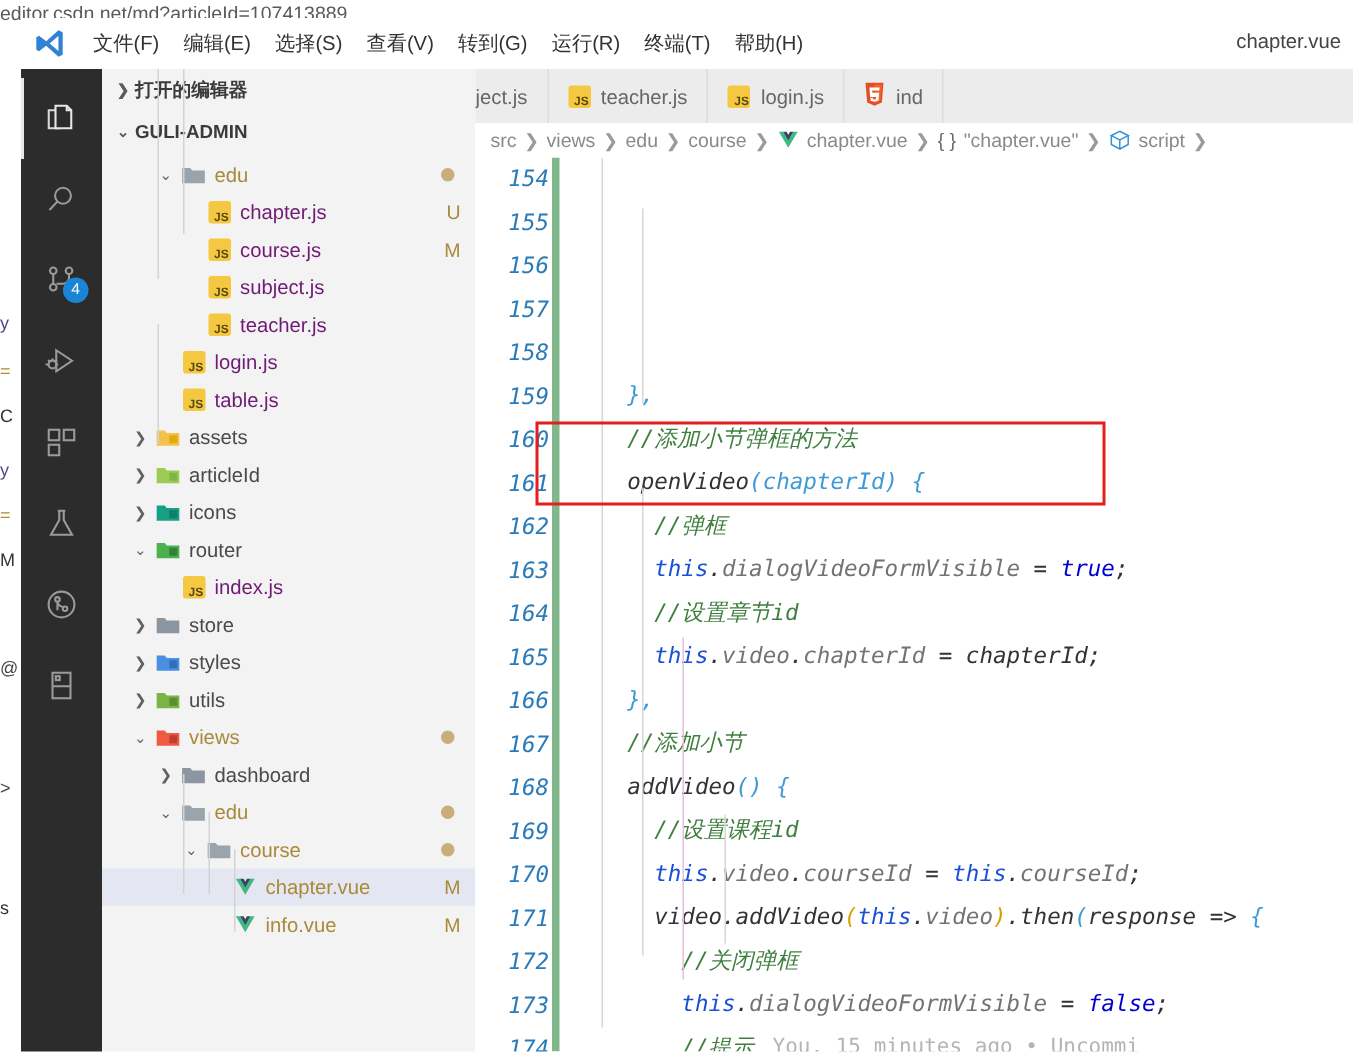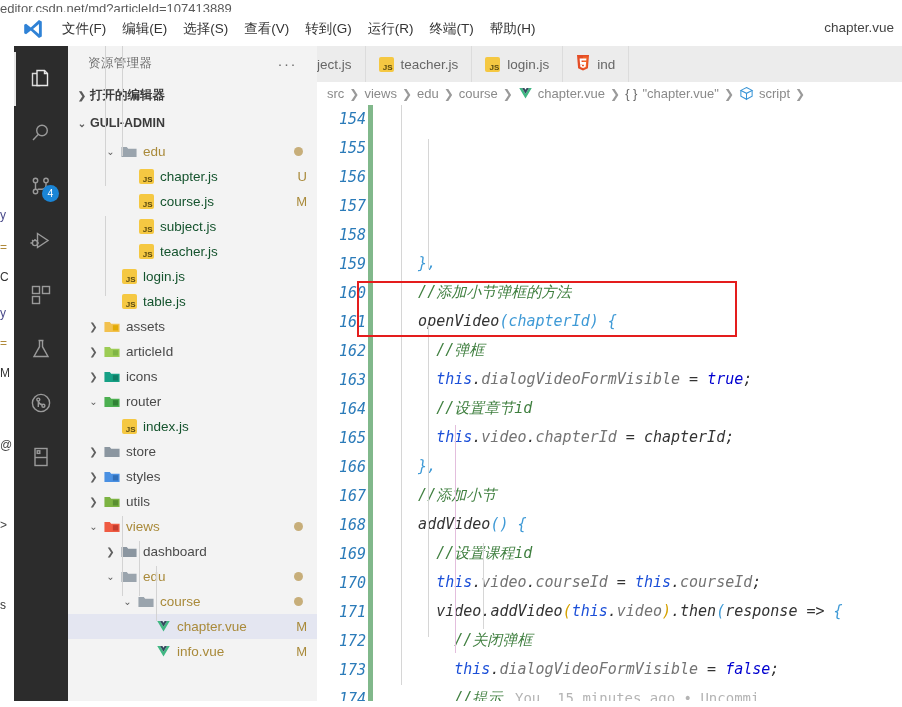--- a/index.html
+++ b/index.html
@@ -117,21 +117,21 @@
   .trow .ico { width: 20px; flex: 0 0 20px; display: flex; align-items: center; justify-content: center; }
   .trow .lbl { padding-left: 4px; }
   .trow .badge-ch {
     margin-left: auto; padding-right: 10px;
     font-size: 13px; color: #a98a3a; font-weight: normal;
   }
   .trow .dot {
     margin-left: auto; margin-right: 14px;
     width: 9px; height: 9px; border-radius: 50%; background: #c7ae7a;
   }
-  .lbl.js { color: #14532d; }
+  .lbl.js { color: #701a75; }
   .lbl.mod { color: #a98a3a; }
   .lbl.plain { color: #4a4a4a; }
   .guide {
     position: absolute; top: 0; bottom: 0; width: 1px; background: #d3d3d3;
   }
 
   
   .js-ico {
     width: 15px; height: 15px; background: #f5c842; border-radius: 2px;
     color: #5a4a10; font-size: 8px; font-weight: bold;
@@ -318,24 +318,20 @@
             <rect x="6" y="3.5" width="12" height="17"></rect>
             <rect x="8.2" y="5.8" width="2.6" height="2.6"></rect>
             <path d="M6 12.5 h12"></path>
           </svg>
         </div>
 
       </div>
 
       <div class="sidebar">
 
-        <div class="sb-head">
-          <span>资源管理器</span>
-          <span class="dots">···</span>
-        </div>
 
         <div class="sb-section">
           <span class="twisty">❯</span>
           <span>打开的编辑器</span>
         </div>
 
         <div class="sb-section">
           <span class="twisty">⌄</span>
           <span>GULI-ADMIN</span>
         </div>

